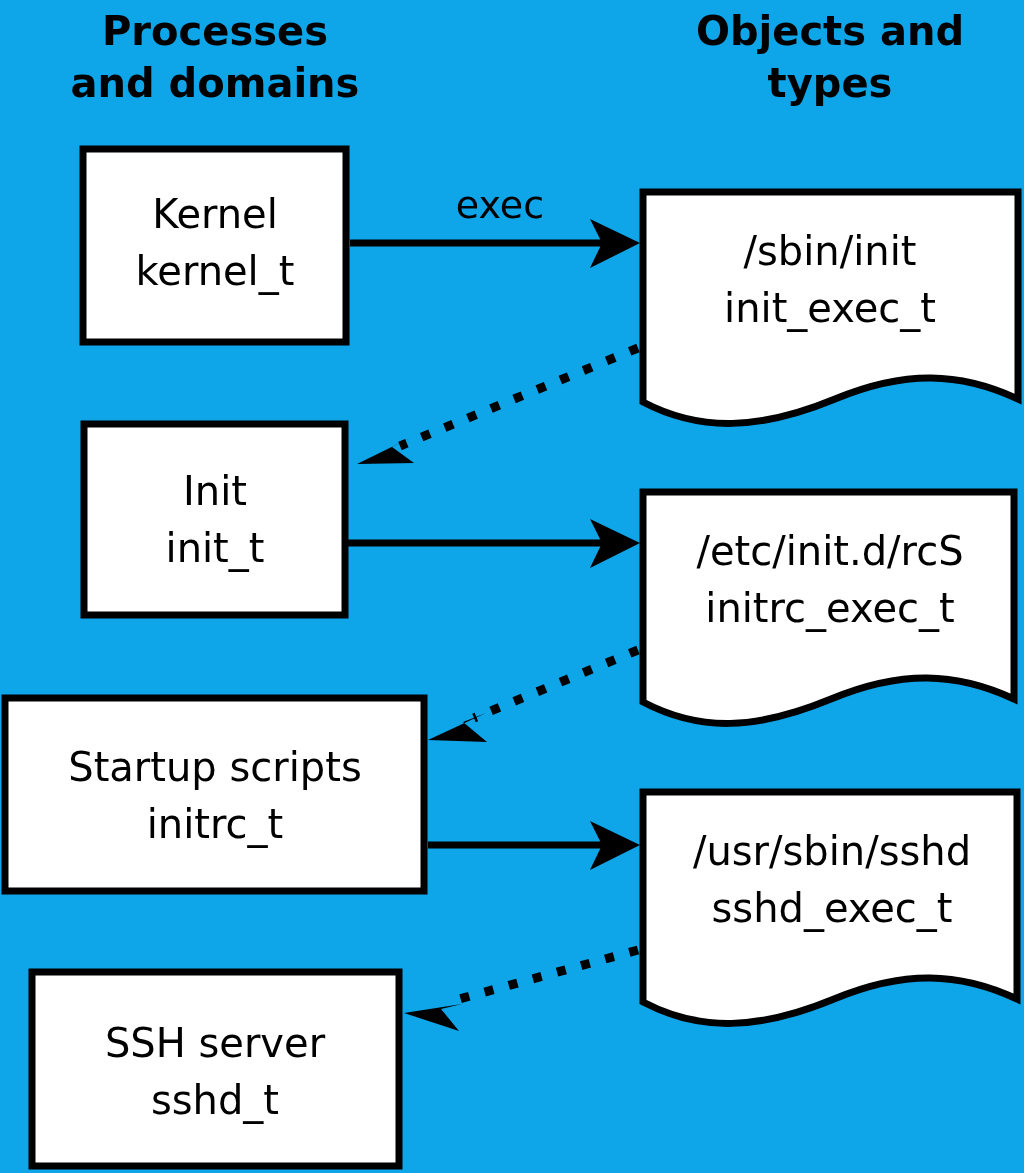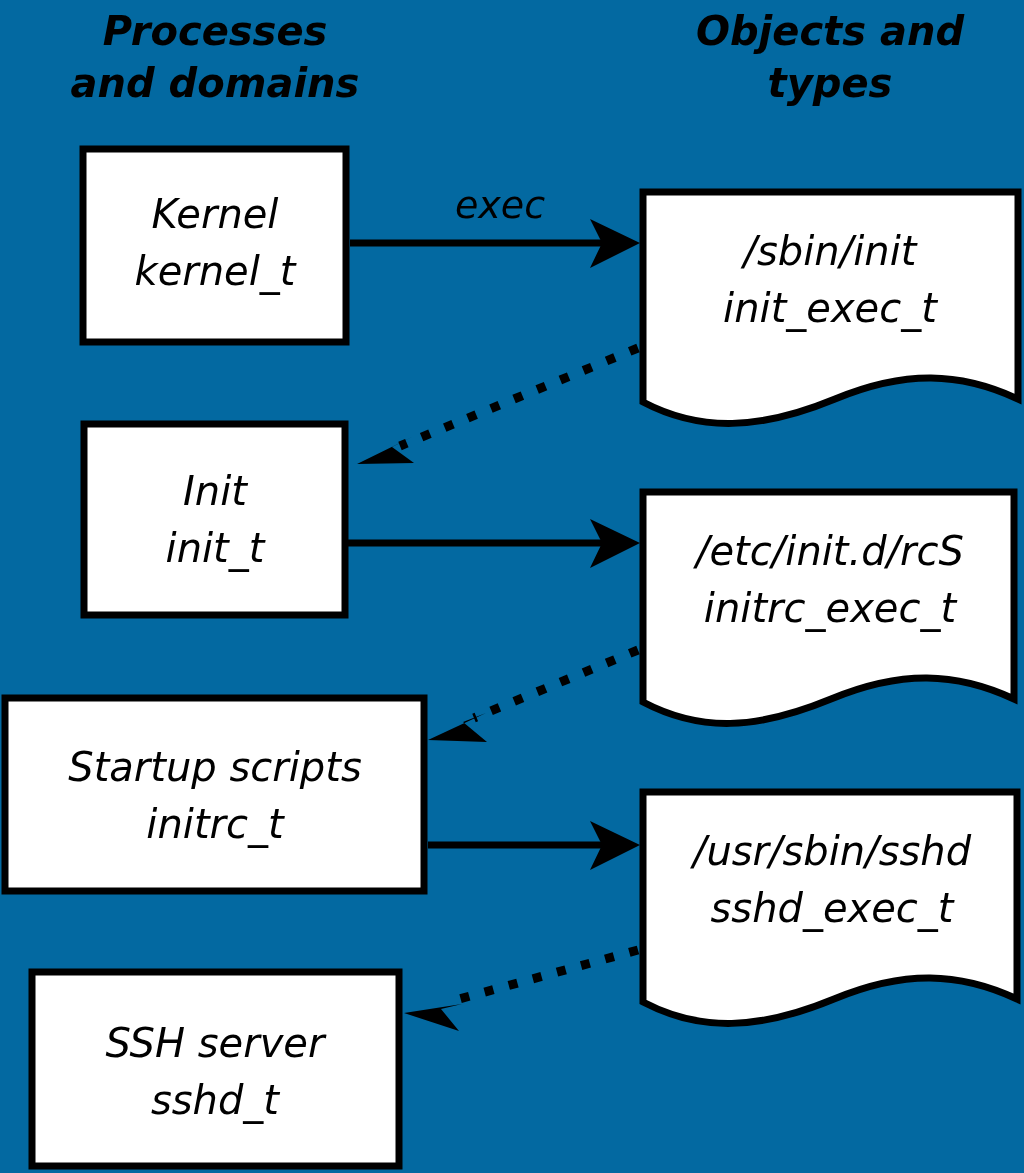--- a/index.html
+++ b/index.html
@@ -10,22 +10,21 @@
   body {
     width: 1024px;
     height: 1173px;
     font-family: "DejaVu Sans", sans-serif;
     overflow: hidden;
   }
   #diagram-root {
     position: relative;
     width: 1024px;
     height: 1173px;
-    background: #0369a1;
-    font-style: italic;
+    background: #0ea5e9;
   }
   svg.diagram {
     display: block;
     width: 1024px;
     height: 1173px;
   }
   .col-header {
     font-family: "DejaVu Sans", sans-serif;
     font-weight: bold;
     font-size: 40px;

